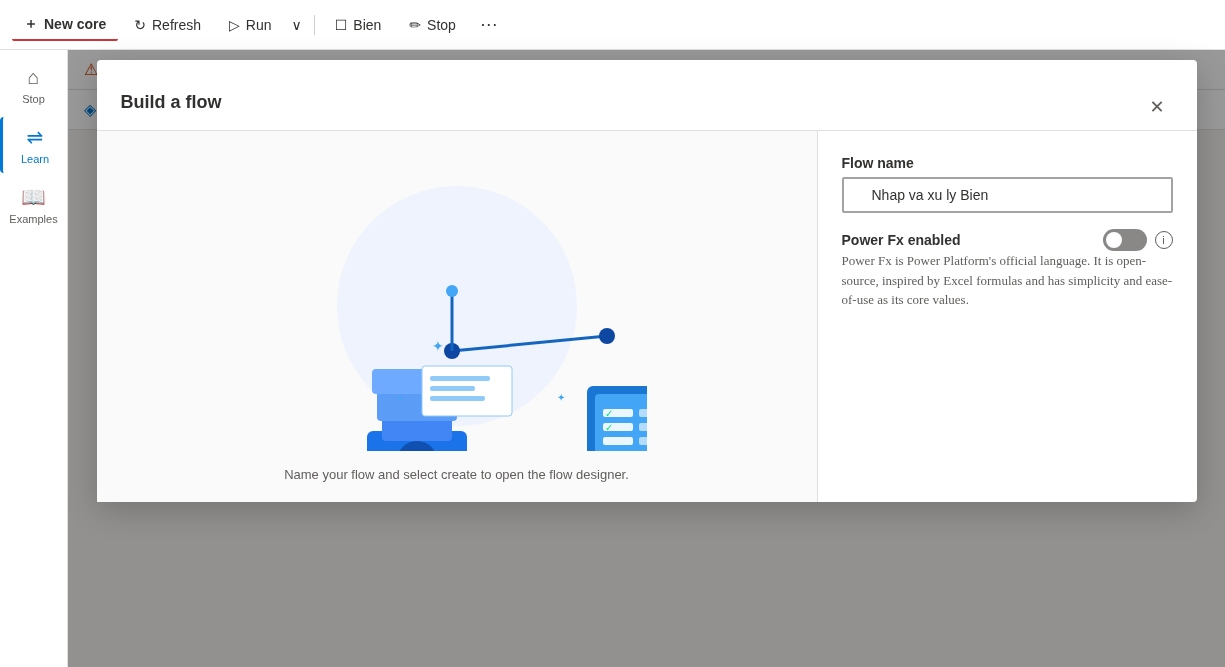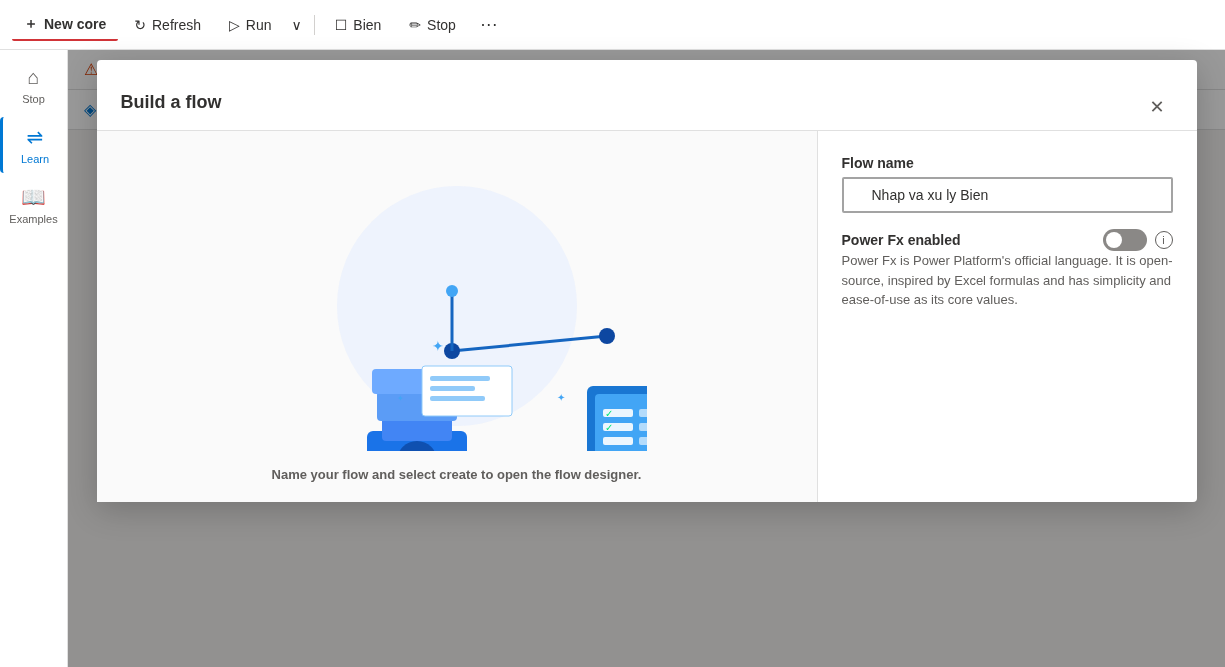--- a/index.html
+++ b/index.html
@@ -176,21 +176,20 @@
       align-items: center;
       justify-content: center;
       padding: 20px;
       background: #fafafa;
     }
     .illustration-caption {
       font-size: 13px;
       color: #605e5c;
       margin-top: 16px;
       text-align: center;
-      font-weight: bold;
     }
 
     
     .form-side {
       width: 380px;
       padding: 24px;
       border-left: 1px solid #e0e0e0;
       display: flex;
       flex-direction: column;
       gap: 16px;
@@ -251,20 +250,21 @@
       align-items: center;
       justify-content: center;
       font-size: 11px;
       color: #605e5c;
       cursor: pointer;
     }
     .powerfx-desc {
       font-size: 13px;
       color: #605e5c;
       line-height: 1.5;
+      font-family: Liberation Serif, serif;
     }
 
     
     .illustration-svg {
       width: 380px;
       height: 300px;
     }
   </style>
 </head>
 <body>

